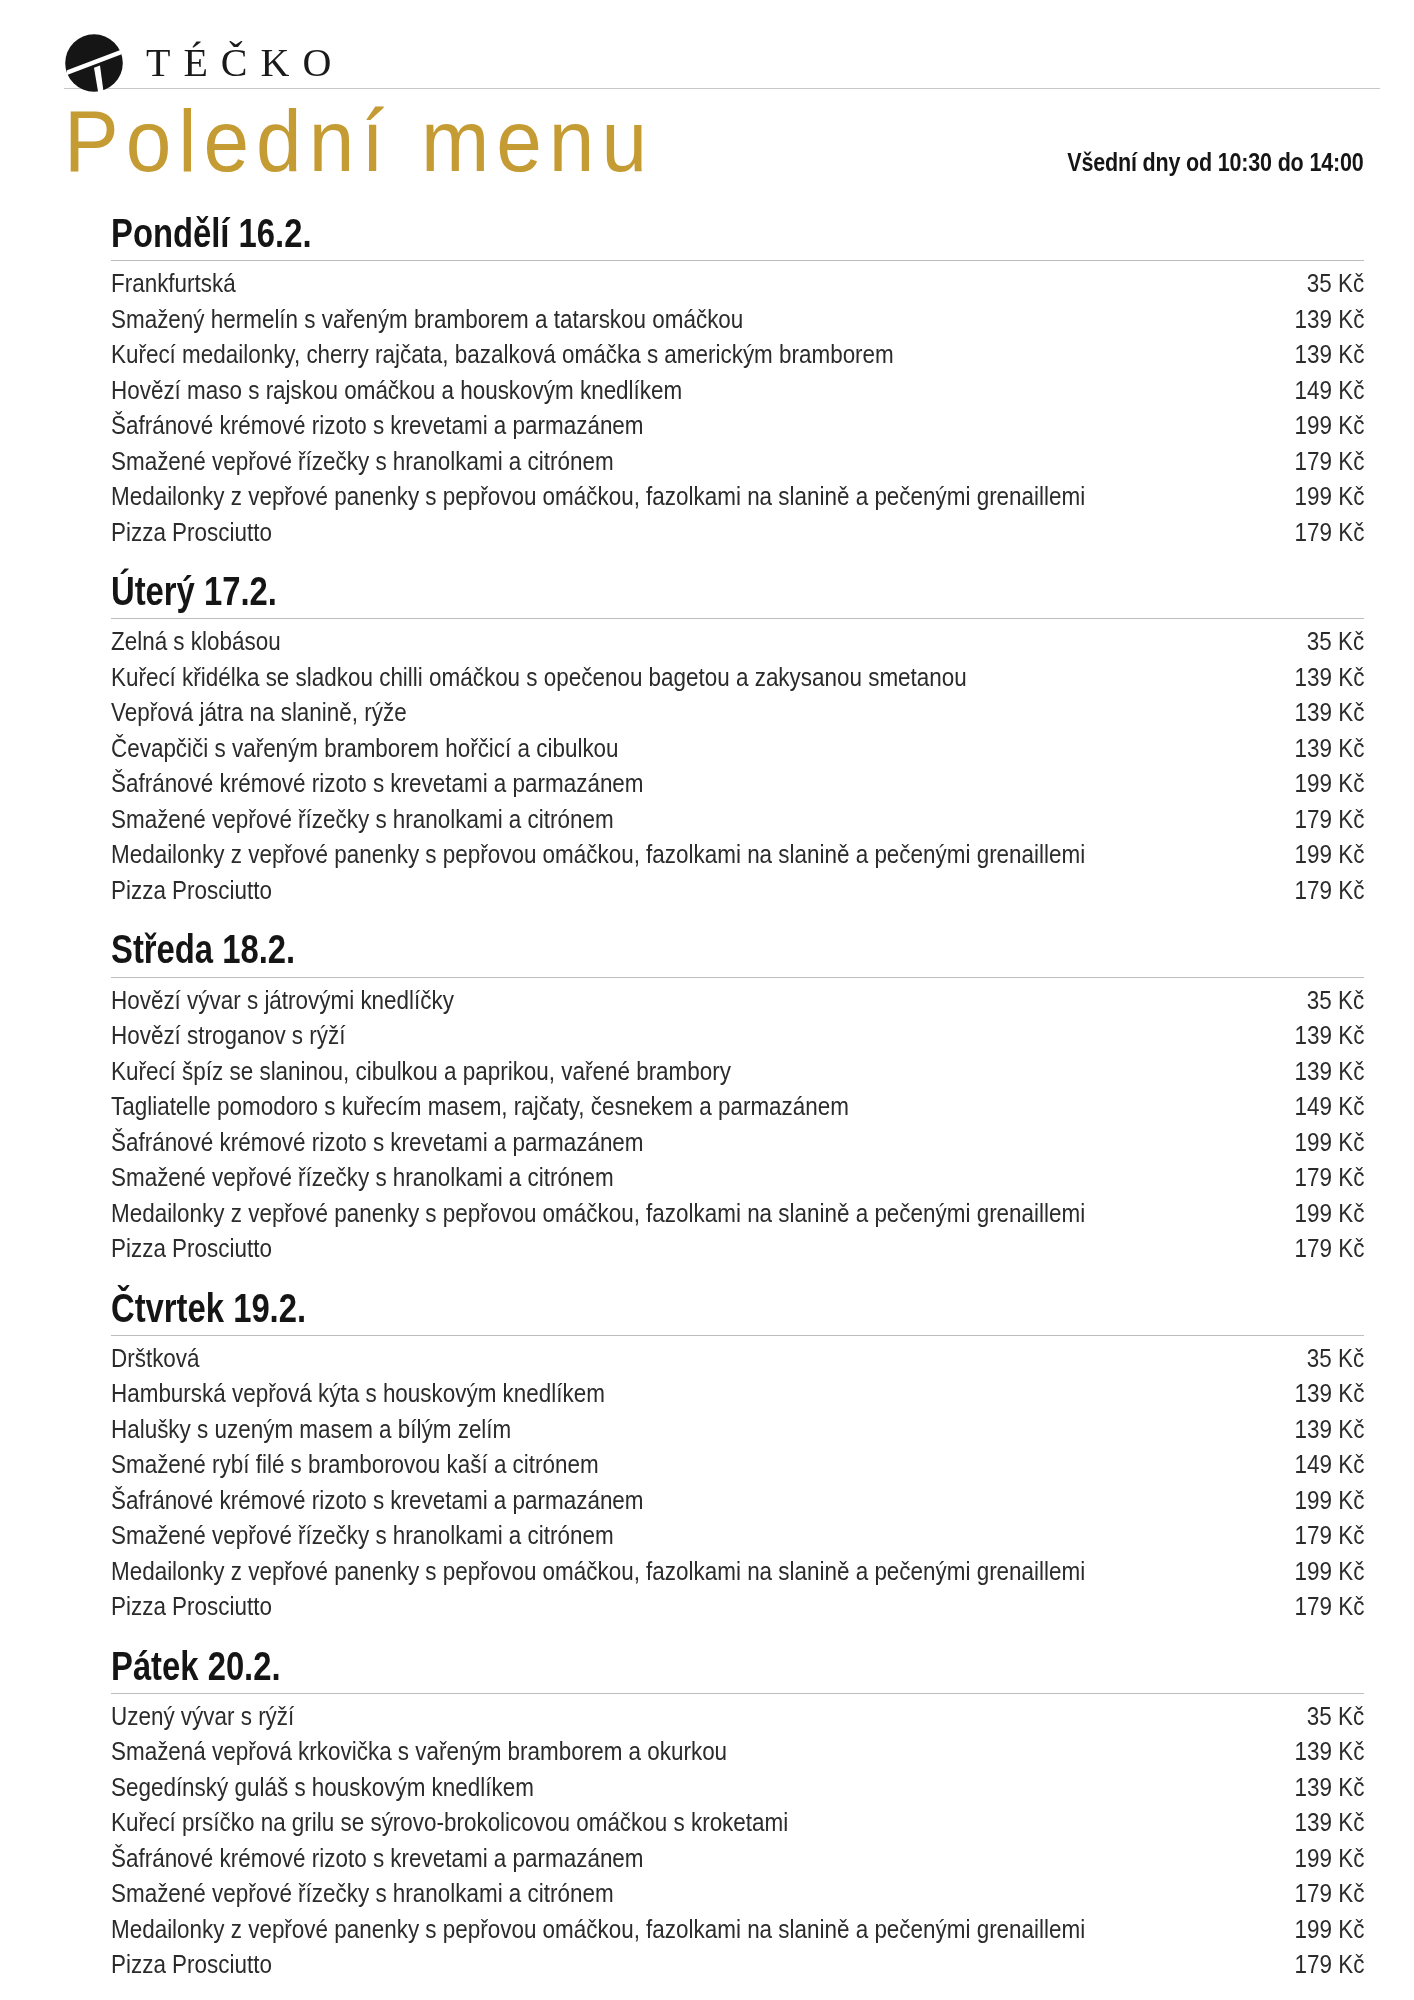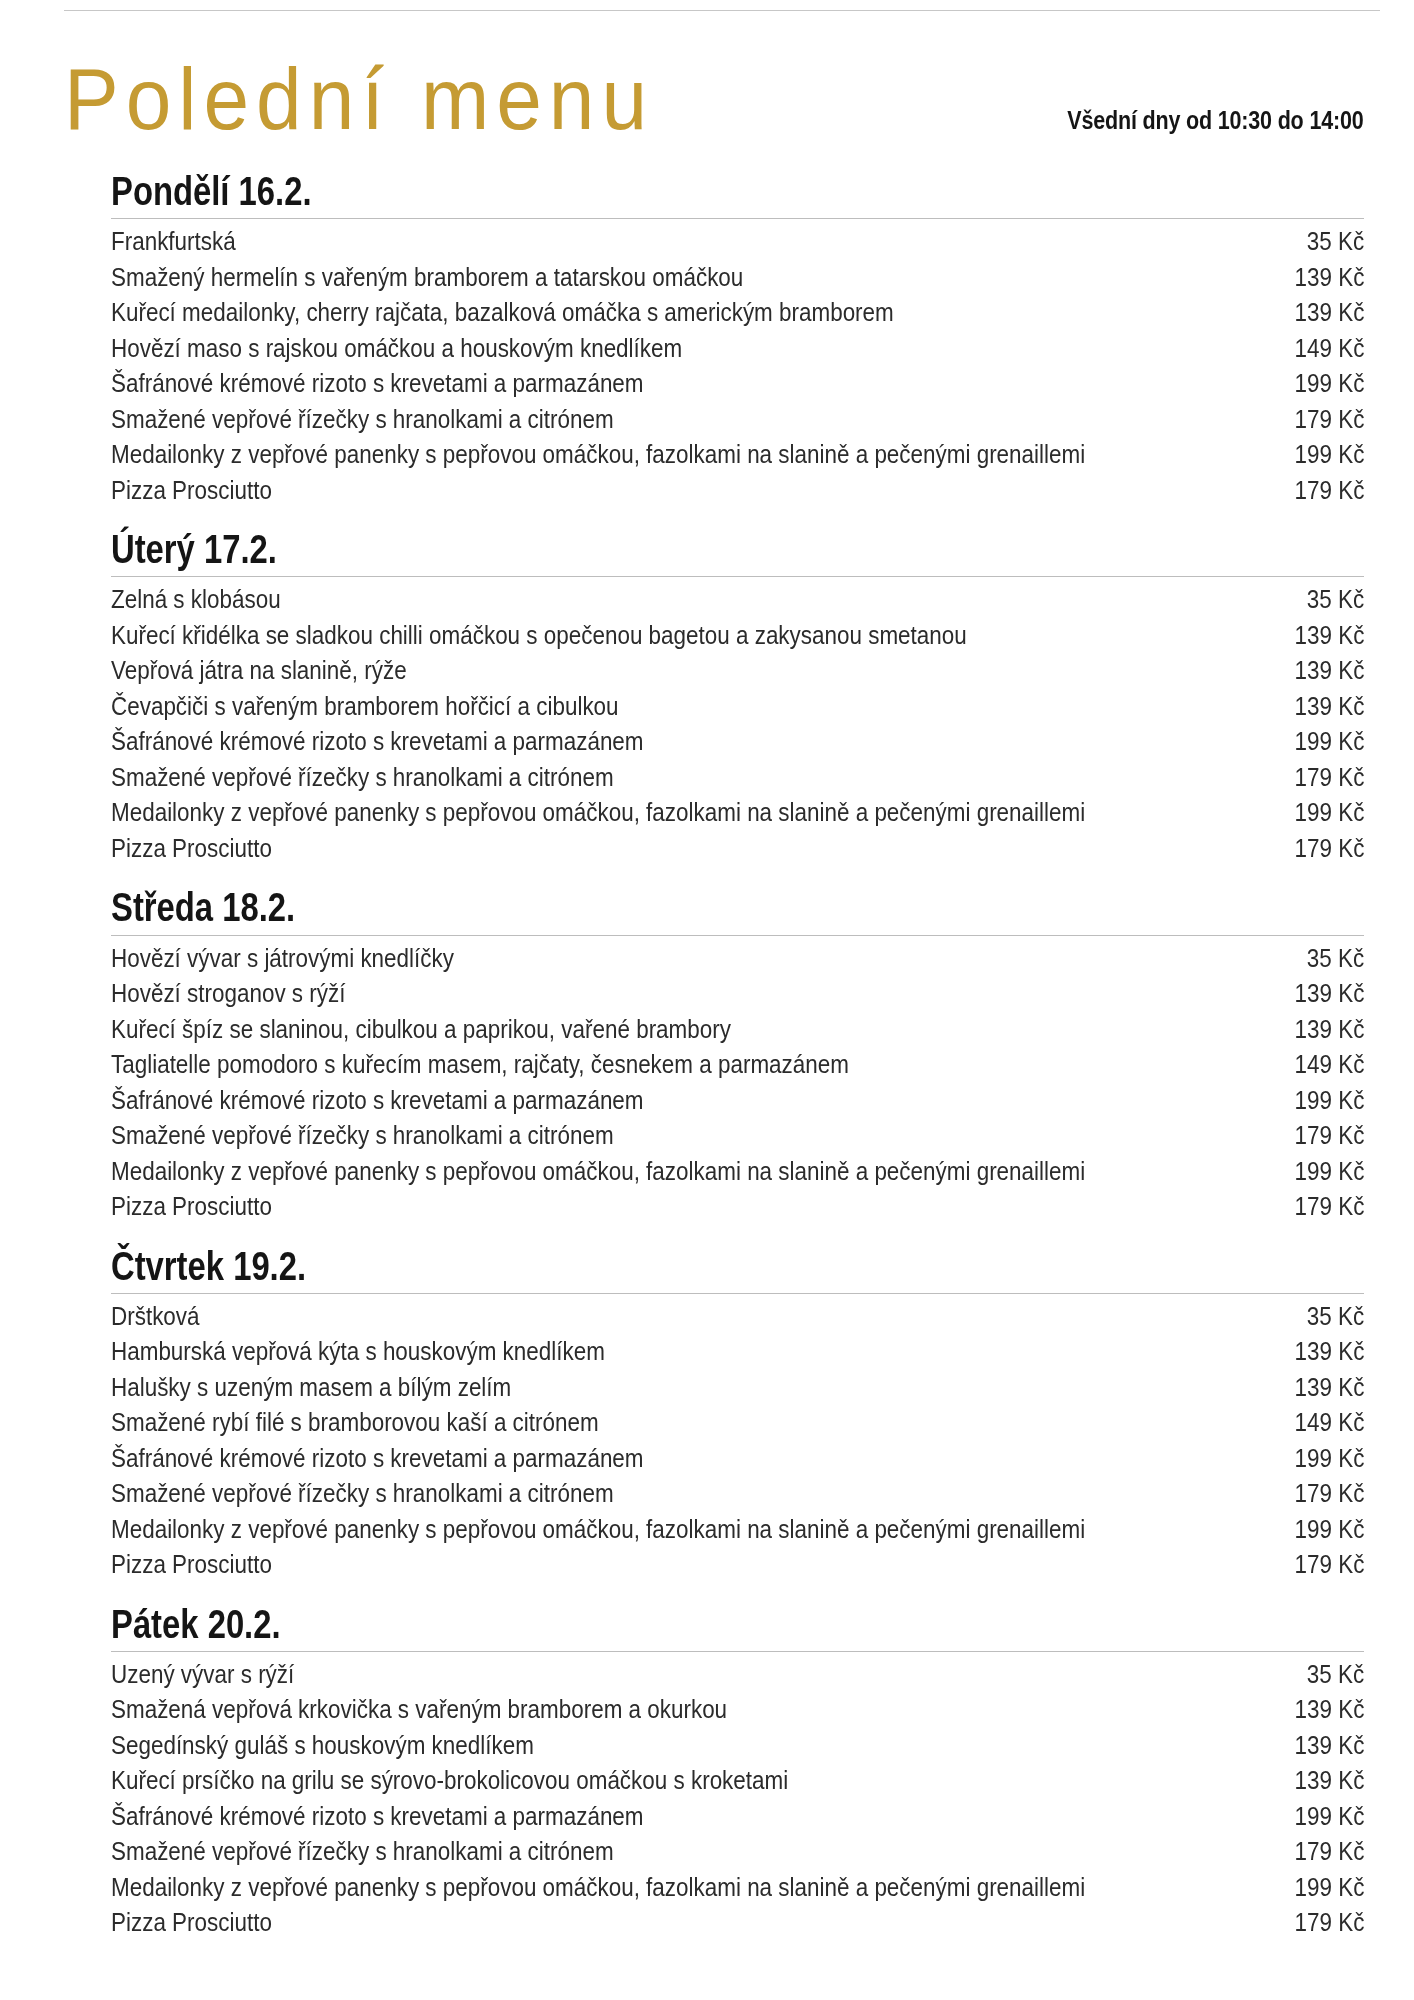--- a/index.html
+++ b/index.html
@@ -56,21 +56,20 @@
     width: 1316px;
   }
 
   .title-row {
     position: relative;
     display: flex;
     align-items: flex-end;
     justify-content: space-between;
     padding: 0 12px 0 30px;
     height: 96px;
-    margin-top: 36px;
   }
   .title {
     font-family: "Liberation Sans", sans-serif;
     font-weight: 300;
     font-size: 82px;
     letter-spacing: 7px;
     color: #c59b33;
     line-height: 1;
     transform: scaleY(1.06);
     transform-origin: bottom left;
@@ -149,20 +148,28 @@
   .footer {
     padding: 18px 14px 0 30px;
     text-align: right;
   }
 </style>
 </head>
 <body>
 
 <div class="page">
 
+  <div class="brand">
+    <svg class="brand-logo" viewBox="0 0 100 100">
+      <circle cx="50" cy="50" r="48" fill="#151515"></circle>
+      <path d="M 5 62 L 95 28 L 95 36 L 5 70 Z" fill="#ffffff"></path>
+      <path d="M 50 58 L 60 54 L 66 99 L 57 99 Z" fill="#ffffff"></path>
+    </svg>
+    <div class="brand-word">TÉČKO</div>
+  </div>
 
   <div class="brand-rule"></div>
 
   <div class="title-row">
     <div class="title">Polední menu</div>
     <div class="hours">Všední dny od 10:30 do 14:00</div>
   </div>
 
   <div class="days">
 

